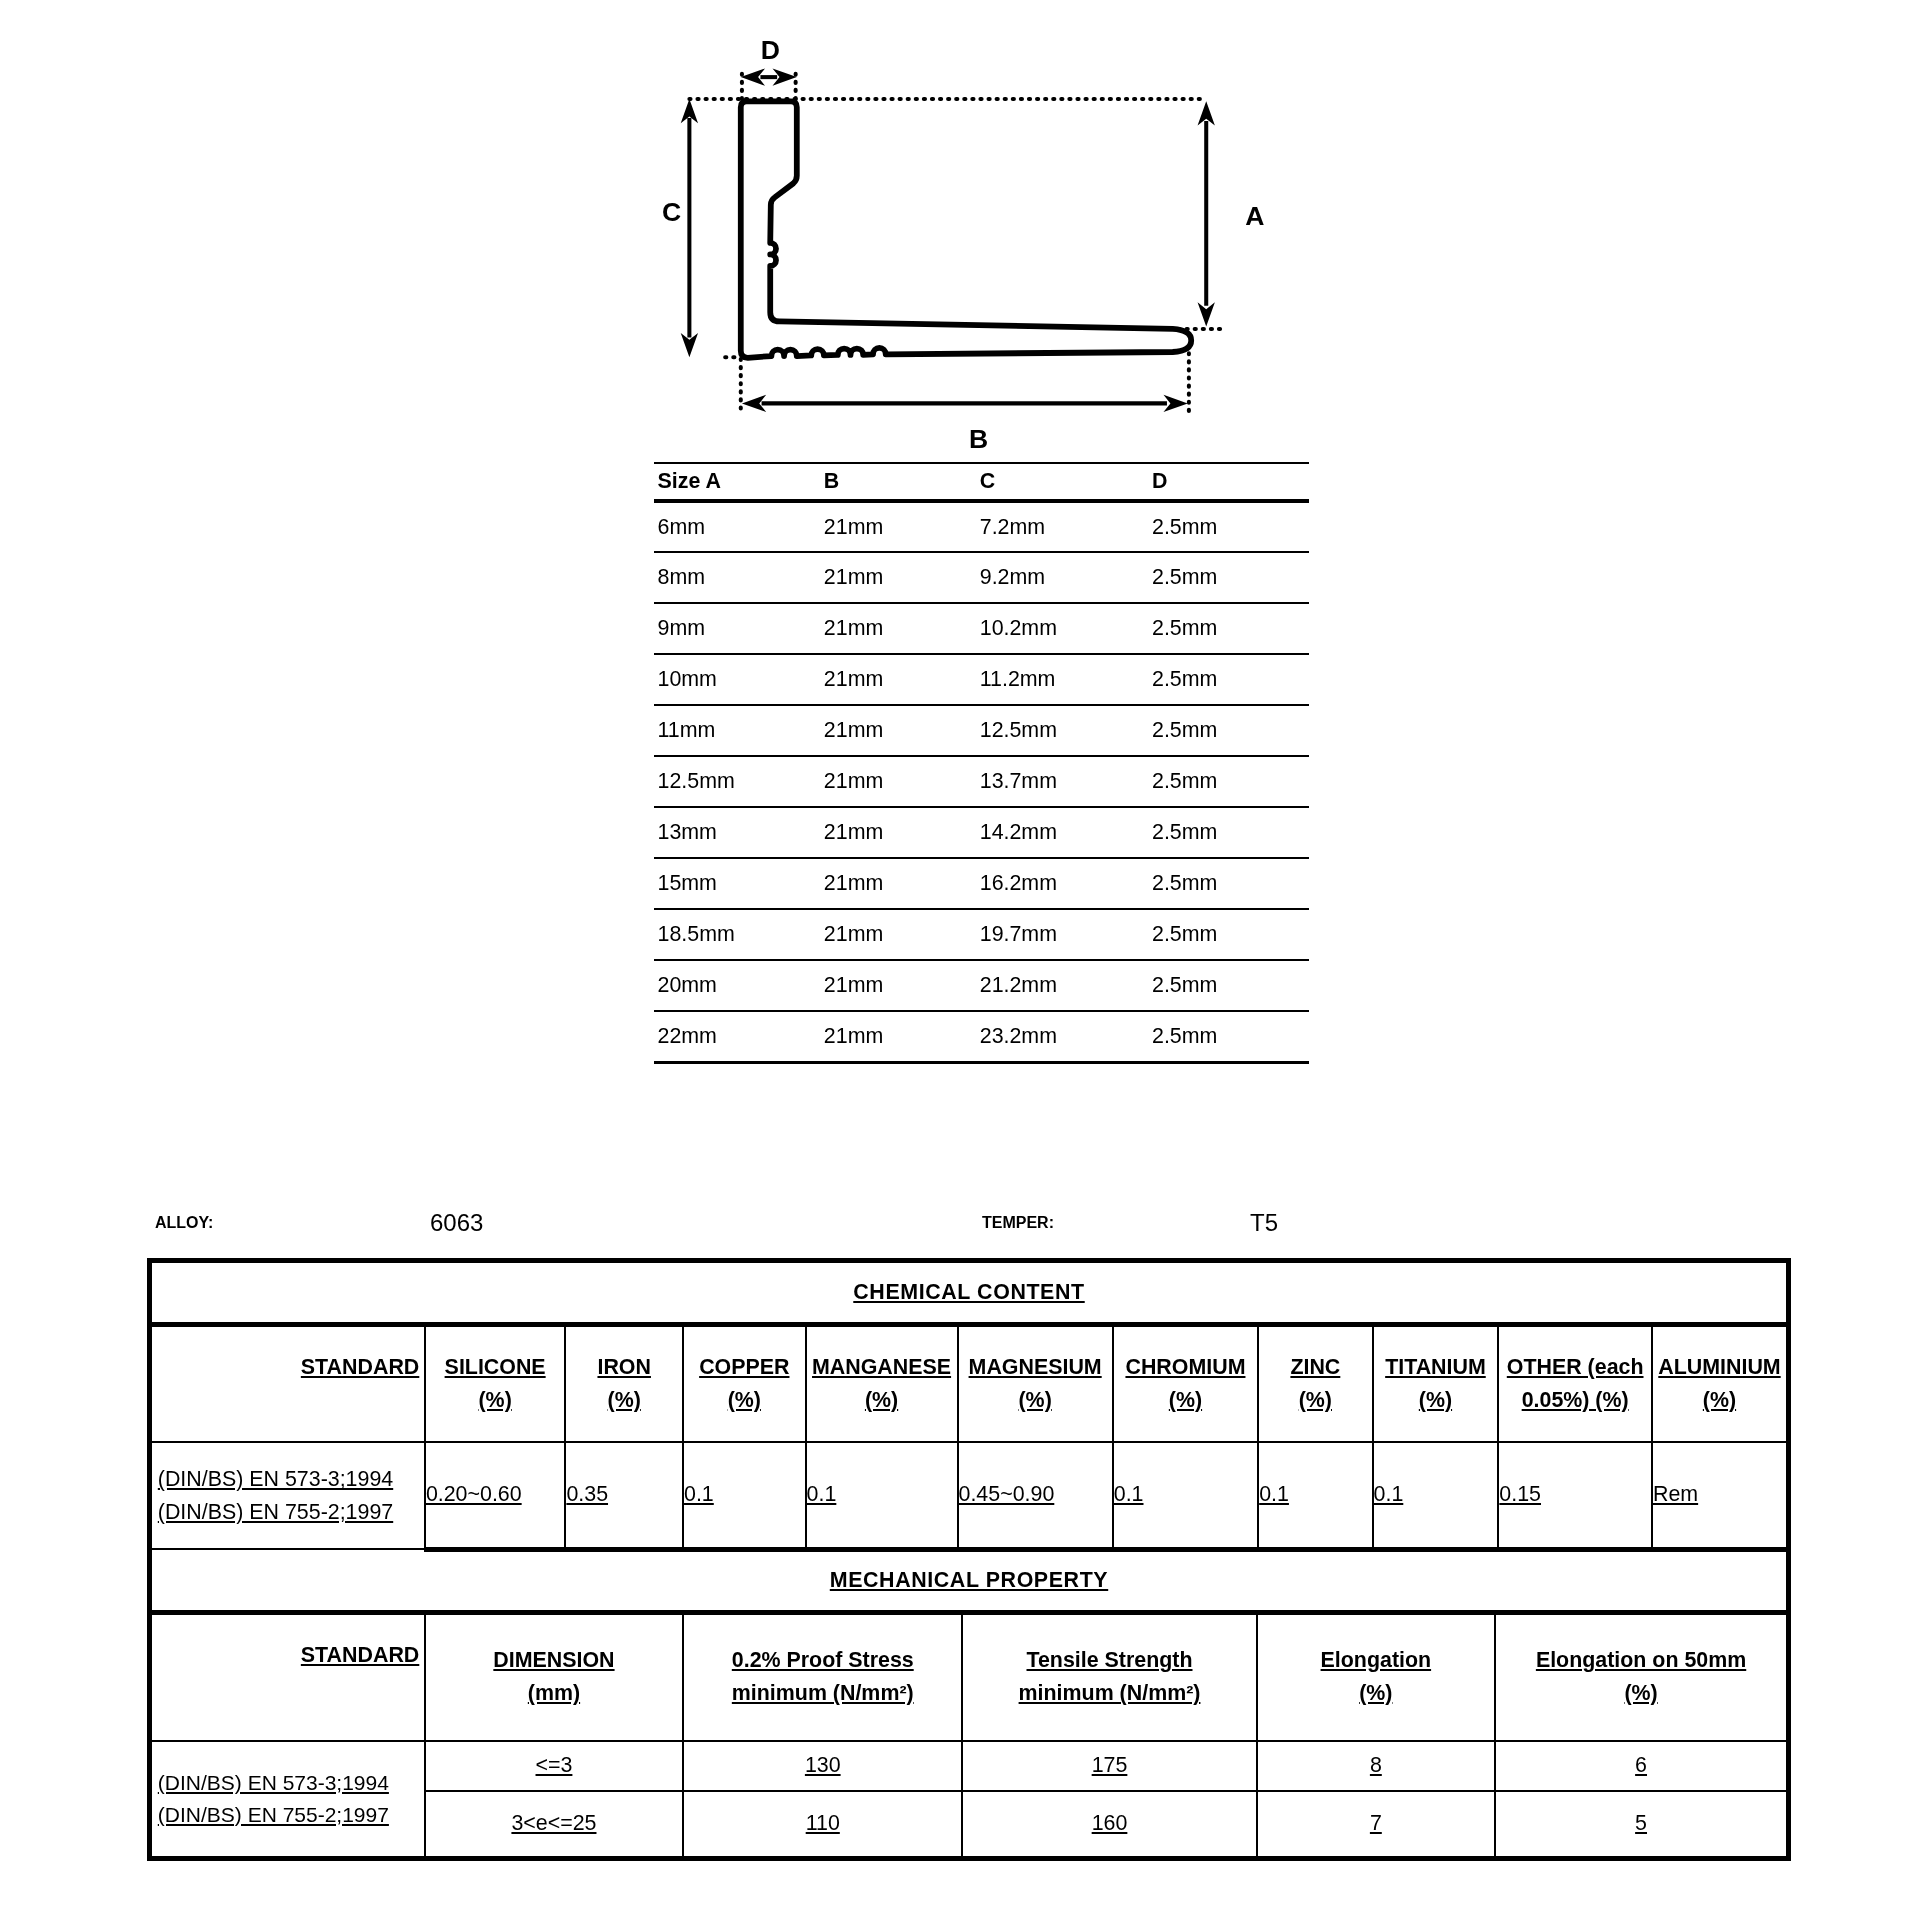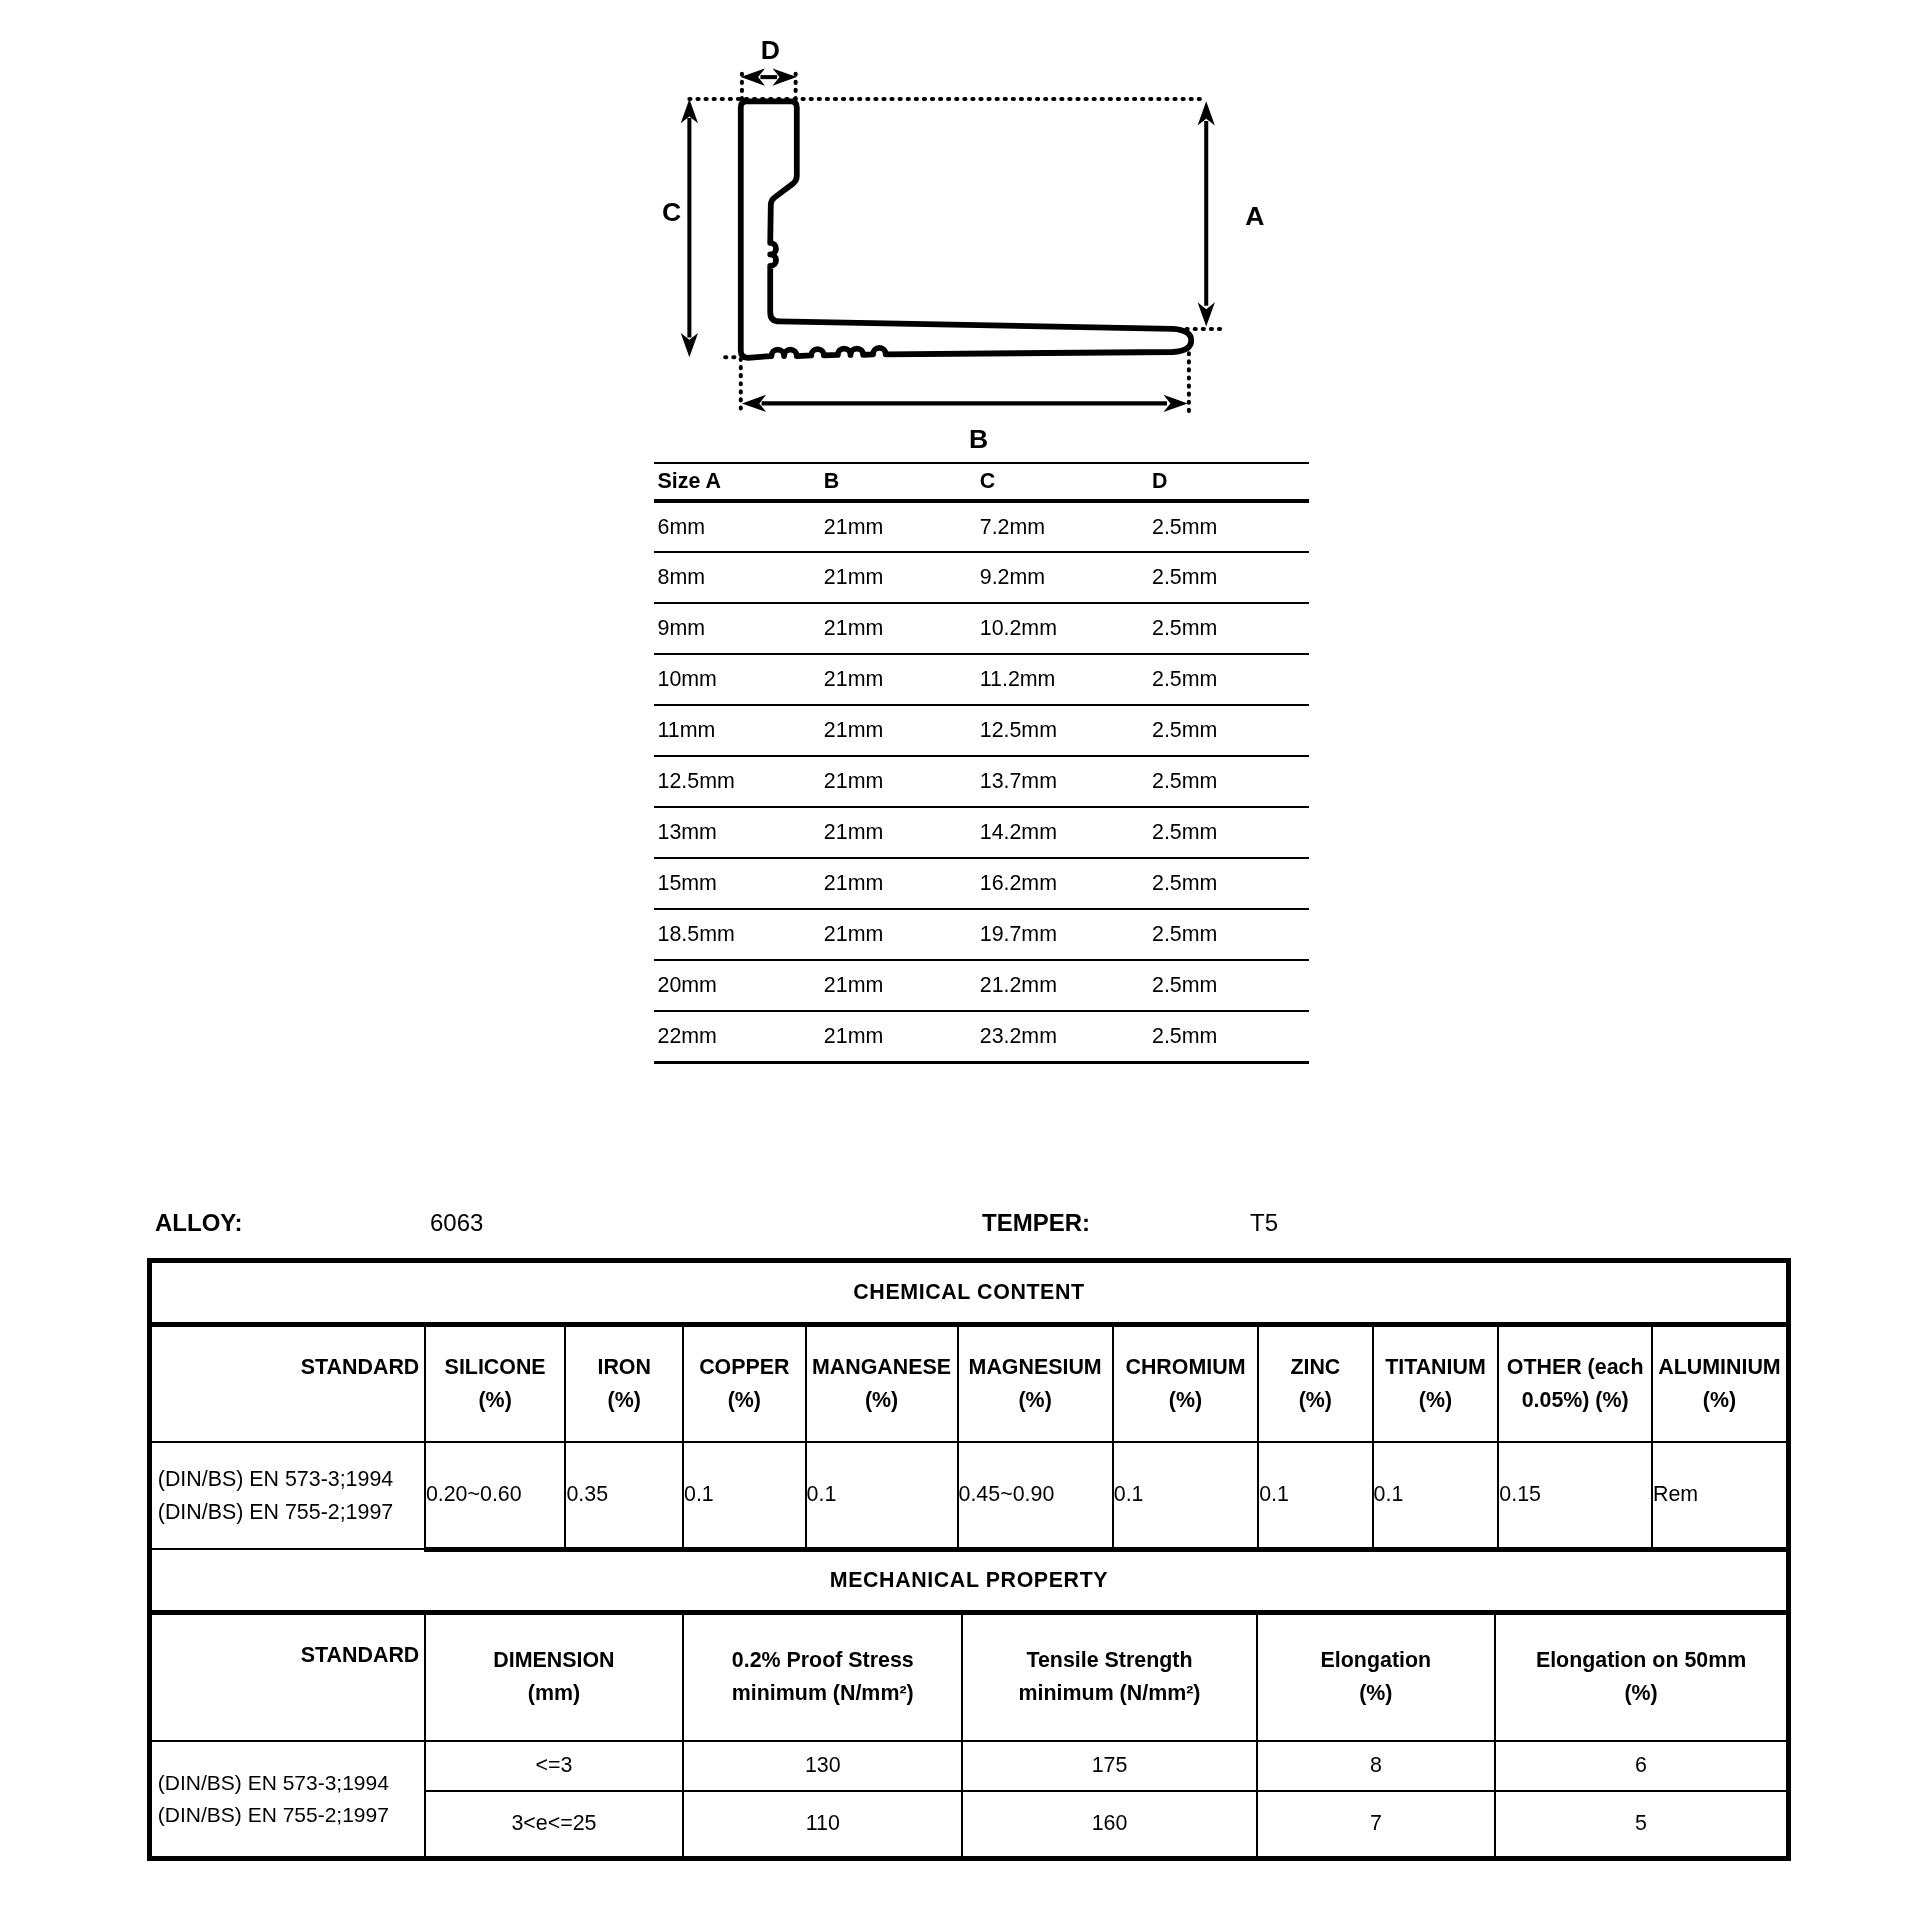--- a/index.html
+++ b/index.html
@@ -26,30 +26,30 @@
   #size-table thead th {
     font-weight:bold; height:38px; vertical-align:middle;
     border-top:2.3px solid #000; border-bottom:4px solid #000;
   }
   #size-table tbody td { height:51px; font-weight:normal; border-bottom:2.9px solid #000; vertical-align:middle; }
   #size-table tbody tr:last-child td { border-bottom:3.5px solid #000; }
 
   
   #info-line { position:absolute; left:0; top:1205px; width:1926px; height:35px; line-height:35px; }
   #info-line span { position:absolute; white-space:nowrap; }
-  .info-lbl { font-weight:bold; font-size:24px; }
+  .info-lbl { font-weight:bold; font-size:16px; }
   .info-val { font-weight:normal; font-size:24px; }
   #alloy-label  { left:155px; }
   #alloy-value  { left:430px; }
   #temper-label { left:982px; }
   #temper-value { left:1250px; }
 
   
   #spec-frame { position:absolute; left:147px; top:1258px; width:1644px; border:5.2px solid #000; background:#fff; }
-  #spec-frame table { width:100%; border-collapse:collapse; table-layout:fixed; }
+  #spec-frame table { width:100%; border-collapse:collapse; table-layout:fixed;text-decoration:underline; }
   #spec-frame th, #spec-frame td { border:2.9px solid #000; font-size:21.4px; color:#000; }
   #spec-frame th:first-child, #spec-frame td:first-child { border-left:none; }
   #spec-frame th:last-child,  #spec-frame td:last-child  { border-right:none; }
   .title-cell {
     border:none !important; border-bottom:5.2px solid #000 !important;
     height:61px; text-align:center; vertical-align:middle;
     font-weight:bold; font-size:27px; letter-spacing:0.6px;
   }
   #mech-table .title-cell { border-top:none !important; }
   .head-row th {

